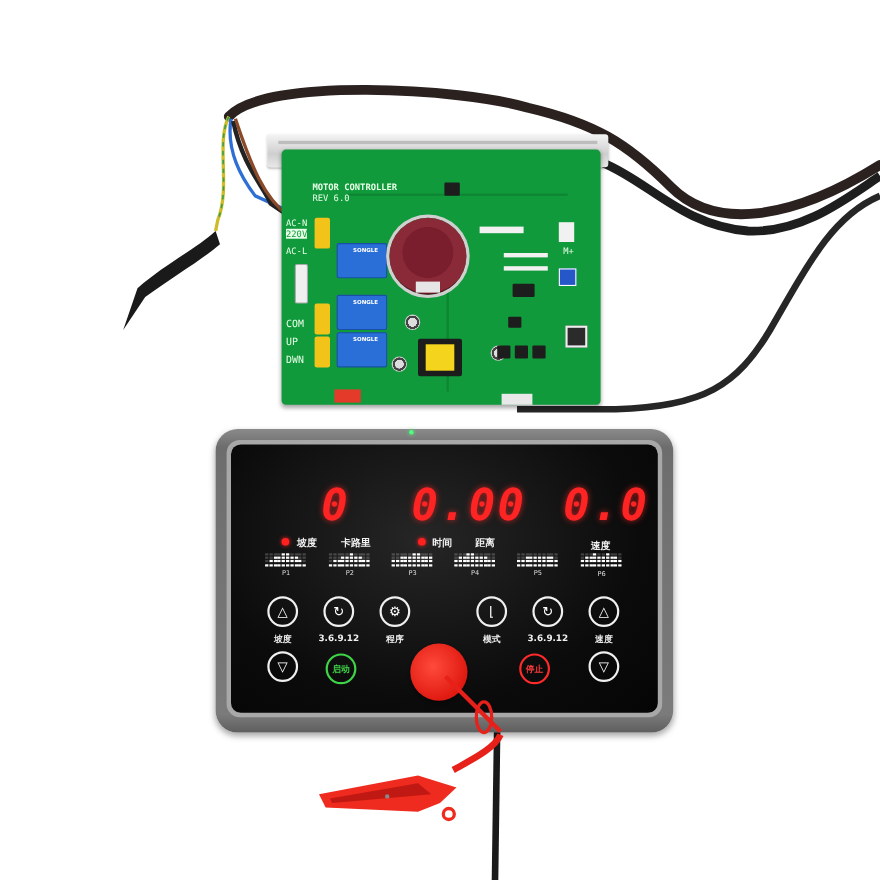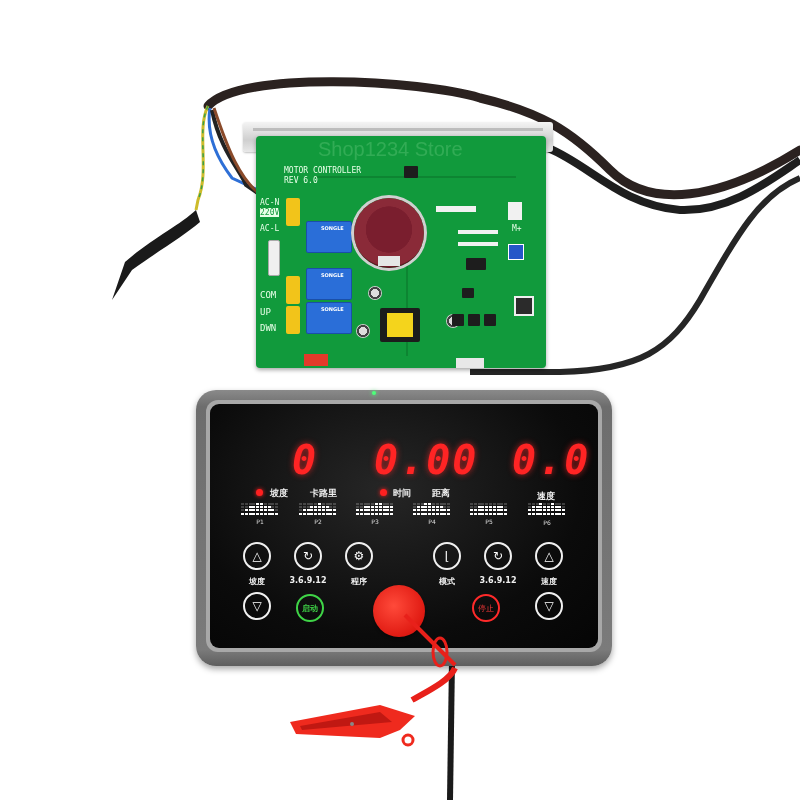--- a/index.html
+++ b/index.html
@@ -40,21 +40,21 @@
   .seg { position:absolute; color:#ff2424; font-family:"DejaVu Sans Mono", monospace; font-weight:bold; font-style:italic; text-shadow:0 0 6px rgba(255,40,40,.7); letter-spacing:2px; line-height:1; }
 
   .lbl { position:absolute; color:#f2f2f2; font-size:9px; font-weight:bold; white-space:nowrap; }
   .red-dot { position:absolute; width:7px; height:7px; border-radius:50%; background:#ff2020; box-shadow:0 0 4px #ff2020; }
   .matrix { position:absolute; width:38px; height:13px; }
   .matrix span { position:absolute; background:#fff; width:3px; height:2px; }
   .p-lbl { position:absolute; color:#ddd; font-size:6px; width:38px; text-align:center; }
 
   .kbtn { position:absolute; width:28px; height:28px; border:2px solid #f0f0f0; border-radius:50%; box-sizing:border-box; display:flex; align-items:center; justify-content:center; color:#fff; font-size:12px; }
   .kbtn.green { border-color:#3fd447; color:#3fd447; font-size:8px; font-weight:bold; }
-  .kbtn.red { border-color:#ff2a2a; color:#ff3a3a; font-size:8px; font-weight:normal;align-items:center; }
+  .kbtn.red { border-color:#ff2a2a; color:#ff3a3a; font-size:8px; font-weight:bold;align-items:center; }
   .klbl { position:absolute; color:#f0f0f0; font-size:8px; font-weight:bold; text-align:center; width:60px; }
 
   .safety-key { left:373px; top:585px; width:52px; height:52px; border-radius:50%; background:radial-gradient(circle at 40% 40%, #ff4a3a, #e01a12 70%, #b51010); box-shadow:0 2px 3px rgba(0,0,0,.4); }
 </style>
 </head>
 <body>
 
 <svg class="cables" viewBox="0 0 800 800">
 
   <path d="M208 106 C 240 70, 420 80, 480 98 C 540 112, 570 130, 610 170 C 650 210, 720 200, 800 150" stroke="#2b2220" stroke-width="9" fill="none" stroke-linecap="round"></path>
@@ -72,24 +72,23 @@
   <path d="M196 210 C 180 225, 150 240, 125 262 L 112 300 L 132 270 C 160 250, 185 235, 200 222 Z" fill="#1a1a1a"></path>
 
   <path d="M452 660 L 450 800" stroke="#1a1a1a" stroke-width="6" fill="none"></path>
 </svg>
 
 <div class="abs heatsink">
   <div class="heatsink-fin"></div>
 </div>
 
 <div class="abs pcb">
-  <div class="watermark">Shop1234 Store</div>
   <div class="trace" style="left:60px;top:40px;width:200px;height:2px;"></div>
   <div class="trace" style="left:150px;top:120px;width:2px;height:100px;"></div>
-  <div class="abs pcb-text" style="left:28px;top:30px;">MOTOR CONTROLLER</div>
+  <div class="abs pcb-text" style="left:28px;top:30px;font-weight:bold;">MOTOR CONTROLLER</div>
   <div class="abs pcb-text" style="left:28px;top:40px;">REV 6.0</div>
   <div class="abs pcb-text" style="left:4px;top:62px;">AC-N</div>
   <div class="abs pcb-text" style="left:4px;top:72px;background:#e8ffe8;color:#119a3c;">220V</div>
   <div class="abs pcb-text" style="left:4px;top:88px;">AC-L</div>
   <div class="abs pcb-text" style="left:4px;top:155px;font-size:9px;">COM</div>
   <div class="abs pcb-text" style="left:4px;top:172px;font-size:9px;">UP</div>
   <div class="abs pcb-text" style="left:4px;top:188px;font-size:9px;">DWN</div>
   <div class="abs pcb-text" style="left:256px;top:88px;">M+</div>
 
   <div class="fuse" style="left:12px;top:104px;"></div>

